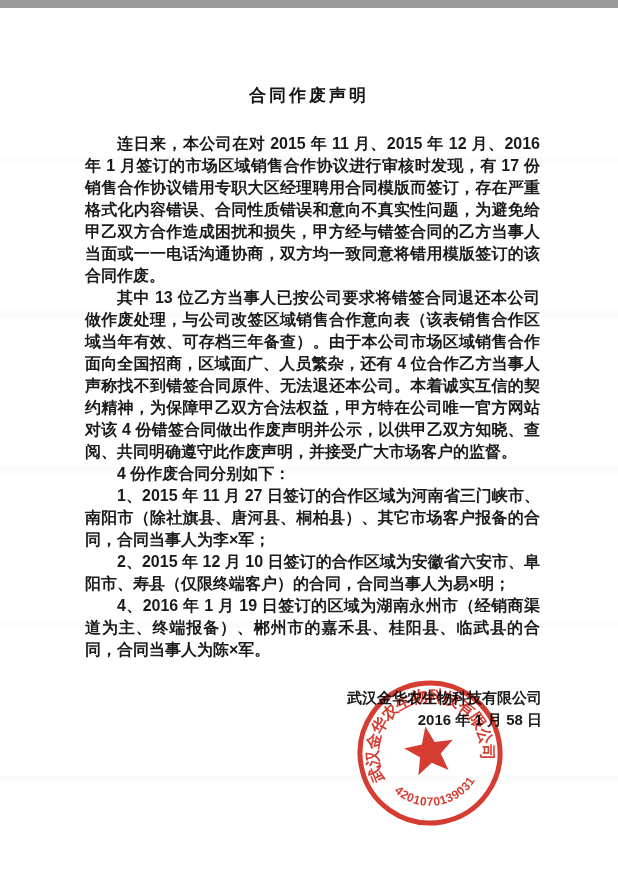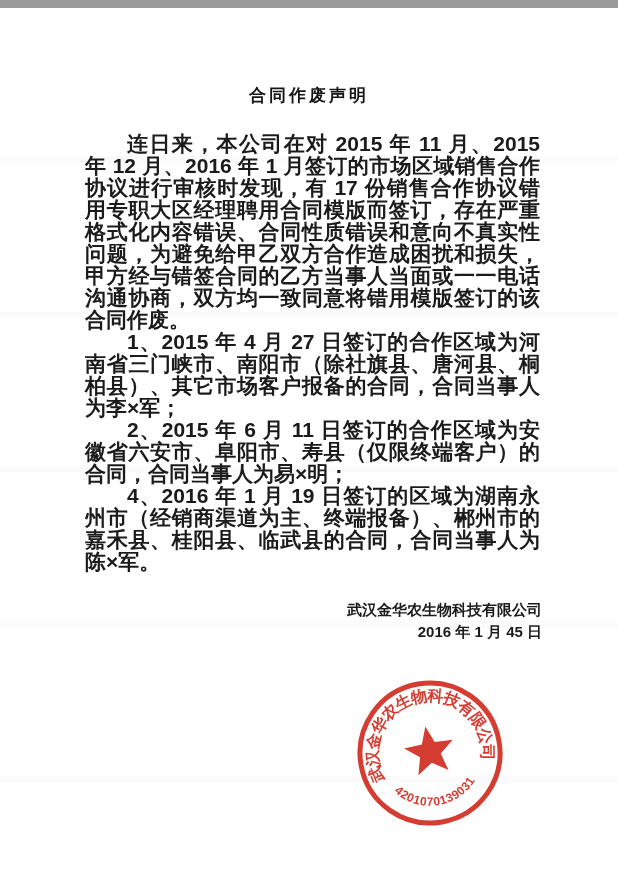--- a/index.html
+++ b/index.html
@@ -21,21 +21,21 @@
     margin: 0;
     padding-top: 76px;
     text-align: center;
     font-size: 17px;
     font-weight: bold;
     letter-spacing: 3px;
     color: #161616;
   }
   .doc-body {
     margin: 26px 78px 0 85px;
-    font-size: 21px;
+    font-size: 16px;
     line-height: 22px;
     font-weight: 600;
     text-align: justify;
   }
   .doc-body p {
     margin: 0;
     text-indent: 2em;
   }
   .signature-block {
     margin: 26px 76px 0 0;
@@ -64,28 +64,30 @@
 </style>
 </head>
 <body>
 
 <div class="page">
 
   <h1 class="doc-title">合同作废声明</h1>
 
   <div class="doc-body">
     <p>连日来，本公司在对 2015 年 11 月、2015 年 12 月、2016 年 1 月签订的市场区域销售合作协议进行审核时发现，有 17 份销售合作协议错用专职大区经理聘用合同模版而签订，存在严重格式化内容错误、合同性质错误和意向不真实性问题，为避免给甲乙双方合作造成困扰和损失，甲方经与错签合同的乙方当事人当面或一一电话沟通协商，双方均一致同意将错用模版签订的该合同作废。</p>
-    <p>1、2015 年 4 月 27 日签订的合作区域为河南省三门峡市、南阳市（除社旗县、唐河县、桐柏县）、其它市场客户报备的合同，合同当事人为李×军；</p>
-    <p>2、2015 年 6 月 11 日签订的合作区域为安徽省六安市、阜阳市、寿县（仅限终端客户）的合同，合同当事人为易×明；</p>
+    <p>其中 13 位乙方当事人已按公司要求将错签合同退还本公司做作废处理，与公司改签区域销售合作意向表（该表销售合作区域当年有效、可存档三年备查）。由于本公司市场区域销售合作面向全国招商，区域面广、人员繁杂，还有 4 位合作乙方当事人声称找不到错签合同原件、无法退还本公司。本着诚实互信的契约精神，为保障甲乙双方合法权益，甲方特在公司唯一官方网站对该 4 份错签合同做出作废声明并公示，以供甲乙双方知晓、查阅、共同明确遵守此作废声明，并接受广大市场客户的监督。</p>
+    <p>4 份作废合同分别如下：</p>
+    <p>1、2015 年 11 月 27 日签订的合作区域为河南省三门峡市、南阳市（除社旗县、唐河县、桐柏县）、其它市场客户报备的合同，合同当事人为李×军；</p>
+    <p>2、2015 年 12 月 10 日签订的合作区域为安徽省六安市、阜阳市、寿县（仅限终端客户）的合同，合同当事人为易×明；</p>
     <p>4、2016 年 1 月 19 日签订的区域为湖南永州市（经销商渠道为主、终端报备）、郴州市的嘉禾县、桂阳县、临武县的合同，合同当事人为陈×军。</p>
   </div>
 
   <div class="signature-block">
     <p class="sig-company">武汉金华农生物科技有限公司</p>
-    <p class="sig-date">2016 年 1 月 45 日</p>
+    <p class="sig-date">2016 年 1 月 58 日</p>
   </div>
 
   <svg class="seal" viewBox="0 0 160 160" xmlns="http://www.w3.org/2000/svg">
     <defs>
       <path id="ringPath" d="M 32,100 A 52,52 0 1 1 128,100" fill="none"></path>
       <path id="numPath" d="M 38,112 A 52.8,52.8 0 0 0 122,112" fill="none"></path>
     </defs>
     <circle cx="80" cy="80" r="70" fill="none" stroke="#d22c21" stroke-width="5"></circle>
     <text font-size="16" fill="#d22c21">
       <textPath href="#ringPath" startOffset="2" textLength="198" lengthAdjust="spacing">武汉金华农生物科技有限公司</textPath>

